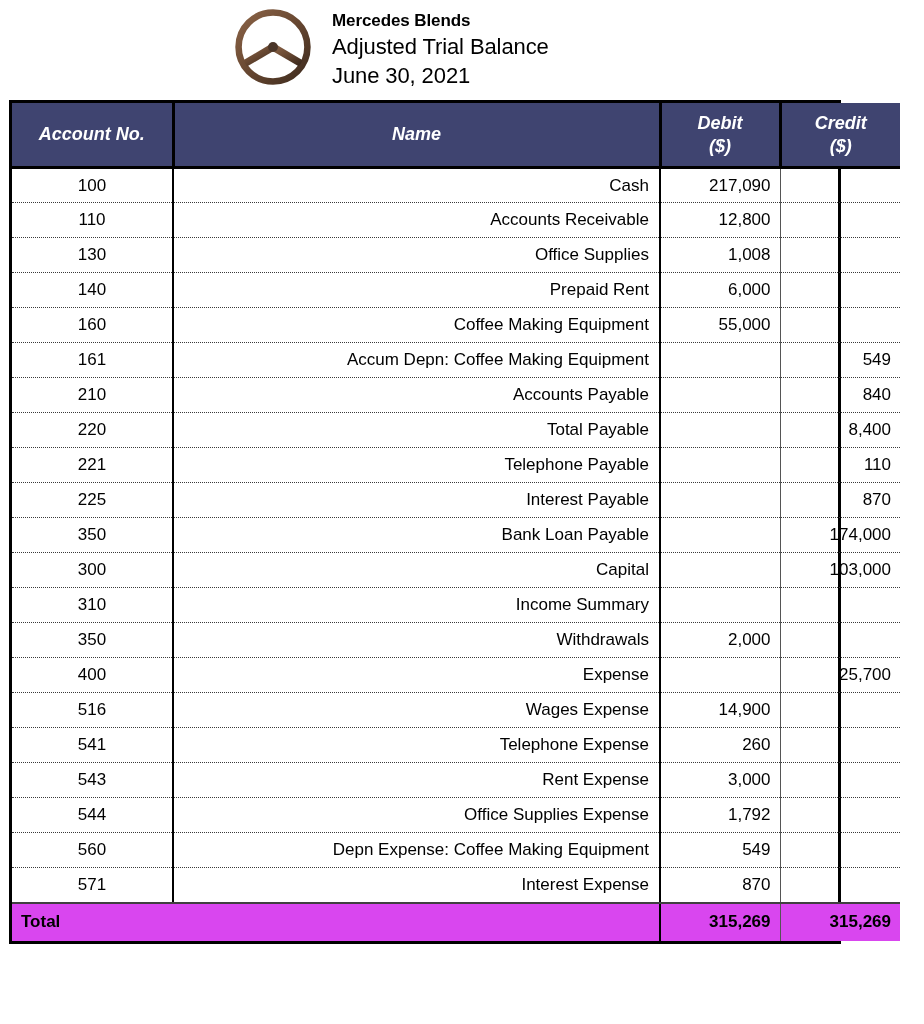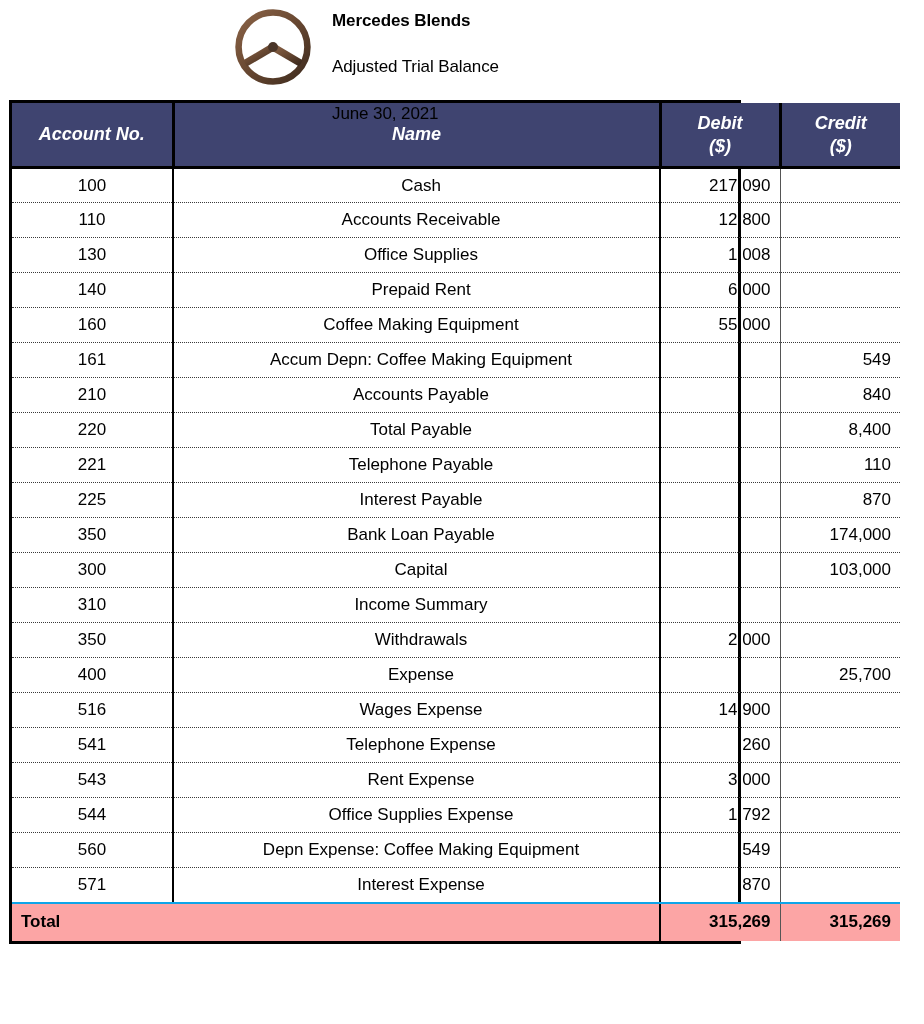--- a/index.html
+++ b/index.html
@@ -33,30 +33,29 @@
     margin-left: 18px;
     padding-top: 6px;
     line-height: 1.32;
   }
   .company-name {
     font-size: 17px;
     font-weight: bold;
     letter-spacing: -0.1px;
   }
   .report-title, .report-date {
-    font-size: 17px;
+    font-size: 22px;
     font-weight: normal;
     letter-spacing: -0.1px;
-    margin-top: 24px;
   }
 
   
   .table-wrap {
     margin: 0 9px 0 9px;
-    width: 732px;
+    width: 832px;
     border: 3px solid #000000;
   }
   table.tb {
     width: 100%;
     border-collapse: collapse;
     table-layout: fixed;
     font-size: 17px;
   }
   table.tb col.c-acct  { width: 161px; }
   table.tb col.c-name  { width: 487px; }
@@ -84,39 +83,39 @@
     border-bottom: 1px dotted #3a3a3a;
     vertical-align: middle;
     white-space: nowrap;
     overflow: hidden;
   }
   td.acct {
     text-align: center;
     border-right: 2px solid #000000;
   }
   td.name {
-    text-align: center;
+    text-align: right;
     border-right: 2px solid #000000;
     padding-left: 19px;
   }
   td.debit {
     text-align: right;
     border-right: 1px solid #555555;
     padding-right: 9px;
   }
   td.credit {
     text-align: right;
     padding-right: 9px;
   }
 
-  tbody tr.last-data td { border-bottom: 2px solid #0ea5e9; }
+  tbody tr.last-data td { border-bottom: 2px solid #404040; }
 
   
   tfoot td {
-    background: #fca5a5;
+    background: #d946ef;
     font-weight: bold;
     height: 38px;
     padding: 0 16px;
     vertical-align: middle;
     border-top: 2px solid #000000;
     white-space: nowrap;
   }
   tfoot td.total-label {
     text-align: left;
     padding-left: 9px;

